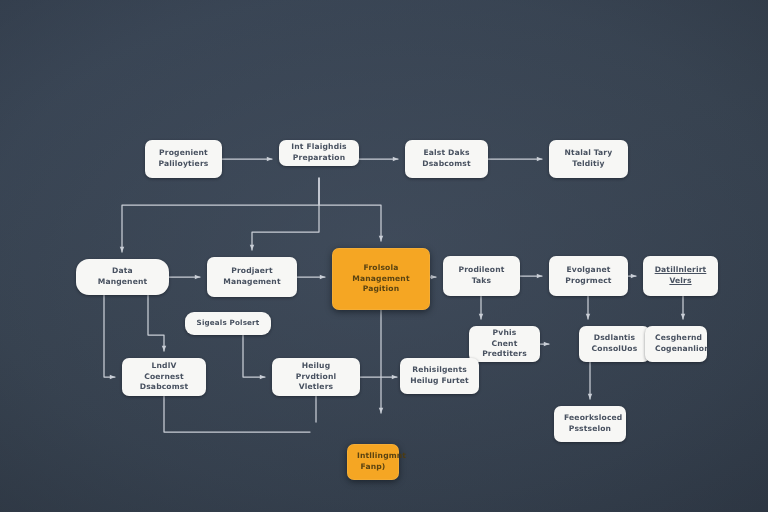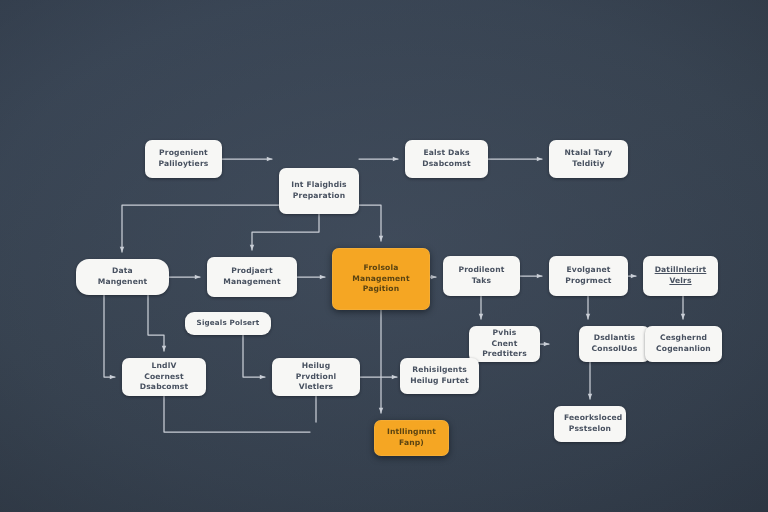--- a/index.html
+++ b/index.html
@@ -91,21 +91,21 @@
       <path d="M164,396 L164,432 L310,432"></path>
       <path d="M316,396 L316,422"></path>
     </g>
   </svg>
 
   <div id="node-layer">
       <div class="node" style="left: 145px; top: 140px; width: 77px; height: 38px;">
         <span class="lbl">Progenient
 Paliloytiers</span>
       </div>
-      <div class="node" style="left: 279px; top: 140px; width: 80px; height: 46px; margin-top: 28px;">
+      <div class="node" style="left: 279px; top: 140px; width: 80px; height: 26px;">
         <span class="lbl">Int Flaighdis
 Preparation</span>
       </div>
       <div class="node" style="left: 405px; top: 140px; width: 83px; height: 38px;">
         <span class="lbl">Ealst Daks
 Dsabcomst</span>
       </div>
       <div class="node" style="left: 549px; top: 140px; width: 79px; height: 38px;">
         <span class="lbl">Ntalal Tary
 Telditiy</span>
@@ -138,38 +138,38 @@
         <span class="lbl">Sigeals Polsert</span>
       </div>
       <div class="node" style="left: 469px; top: 326px; width: 71px; height: 36px;">
         <span class="lbl">Pvhis Cnent
 Predtiters</span>
       </div>
       <div class="node" style="left: 556px; top: 326px; width: 71px; height: 36px; margin-left: 23px;">
         <span class="lbl">Dsdlantis
 ConsolUos</span>
       </div>
-      <div class="node" style="left: 645px; top: 326px; width: 77px; height: 36px;">
+      <div class="node" style="left: 645px; top: 326px; width: 62px; height: 36px;">
         <span class="lbl">Cesghernd
 Cogenanlion</span>
       </div>
       <div class="node" style="left: 122px; top: 358px; width: 84px; height: 38px;">
         <span class="lbl">LndlV Coernest
 Dsabcomst</span>
       </div>
       <div class="node" style="left: 272px; top: 358px; width: 88px; height: 38px;">
         <span class="lbl">Heilug Prvdtionl
 Vletlers</span>
       </div>
       <div class="node" style="left: 400px; top: 358px; width: 79px; height: 36px; align-items: center;">
         <span class="lbl">Rehisilgents
 Heilug Furtet</span>
       </div>
       <div class="node" style="left: 554px; top: 406px; width: 72px; height: 36px;">
         <span class="lbl">Feeorksloced
 Psstselon</span>
       </div>
-      <div class="node accent" style="left: 347px; top: 420px; width: 75px; height: 36px; margin-left: 27px;">
+      <div class="node accent" style="left: 347px; top: 444px; width: 52px; height: 36px;">
         <span class="lbl">Intllingmnt
 Fanp)</span>
       </div>
     </div>
 </div>
 
 </body></html>

